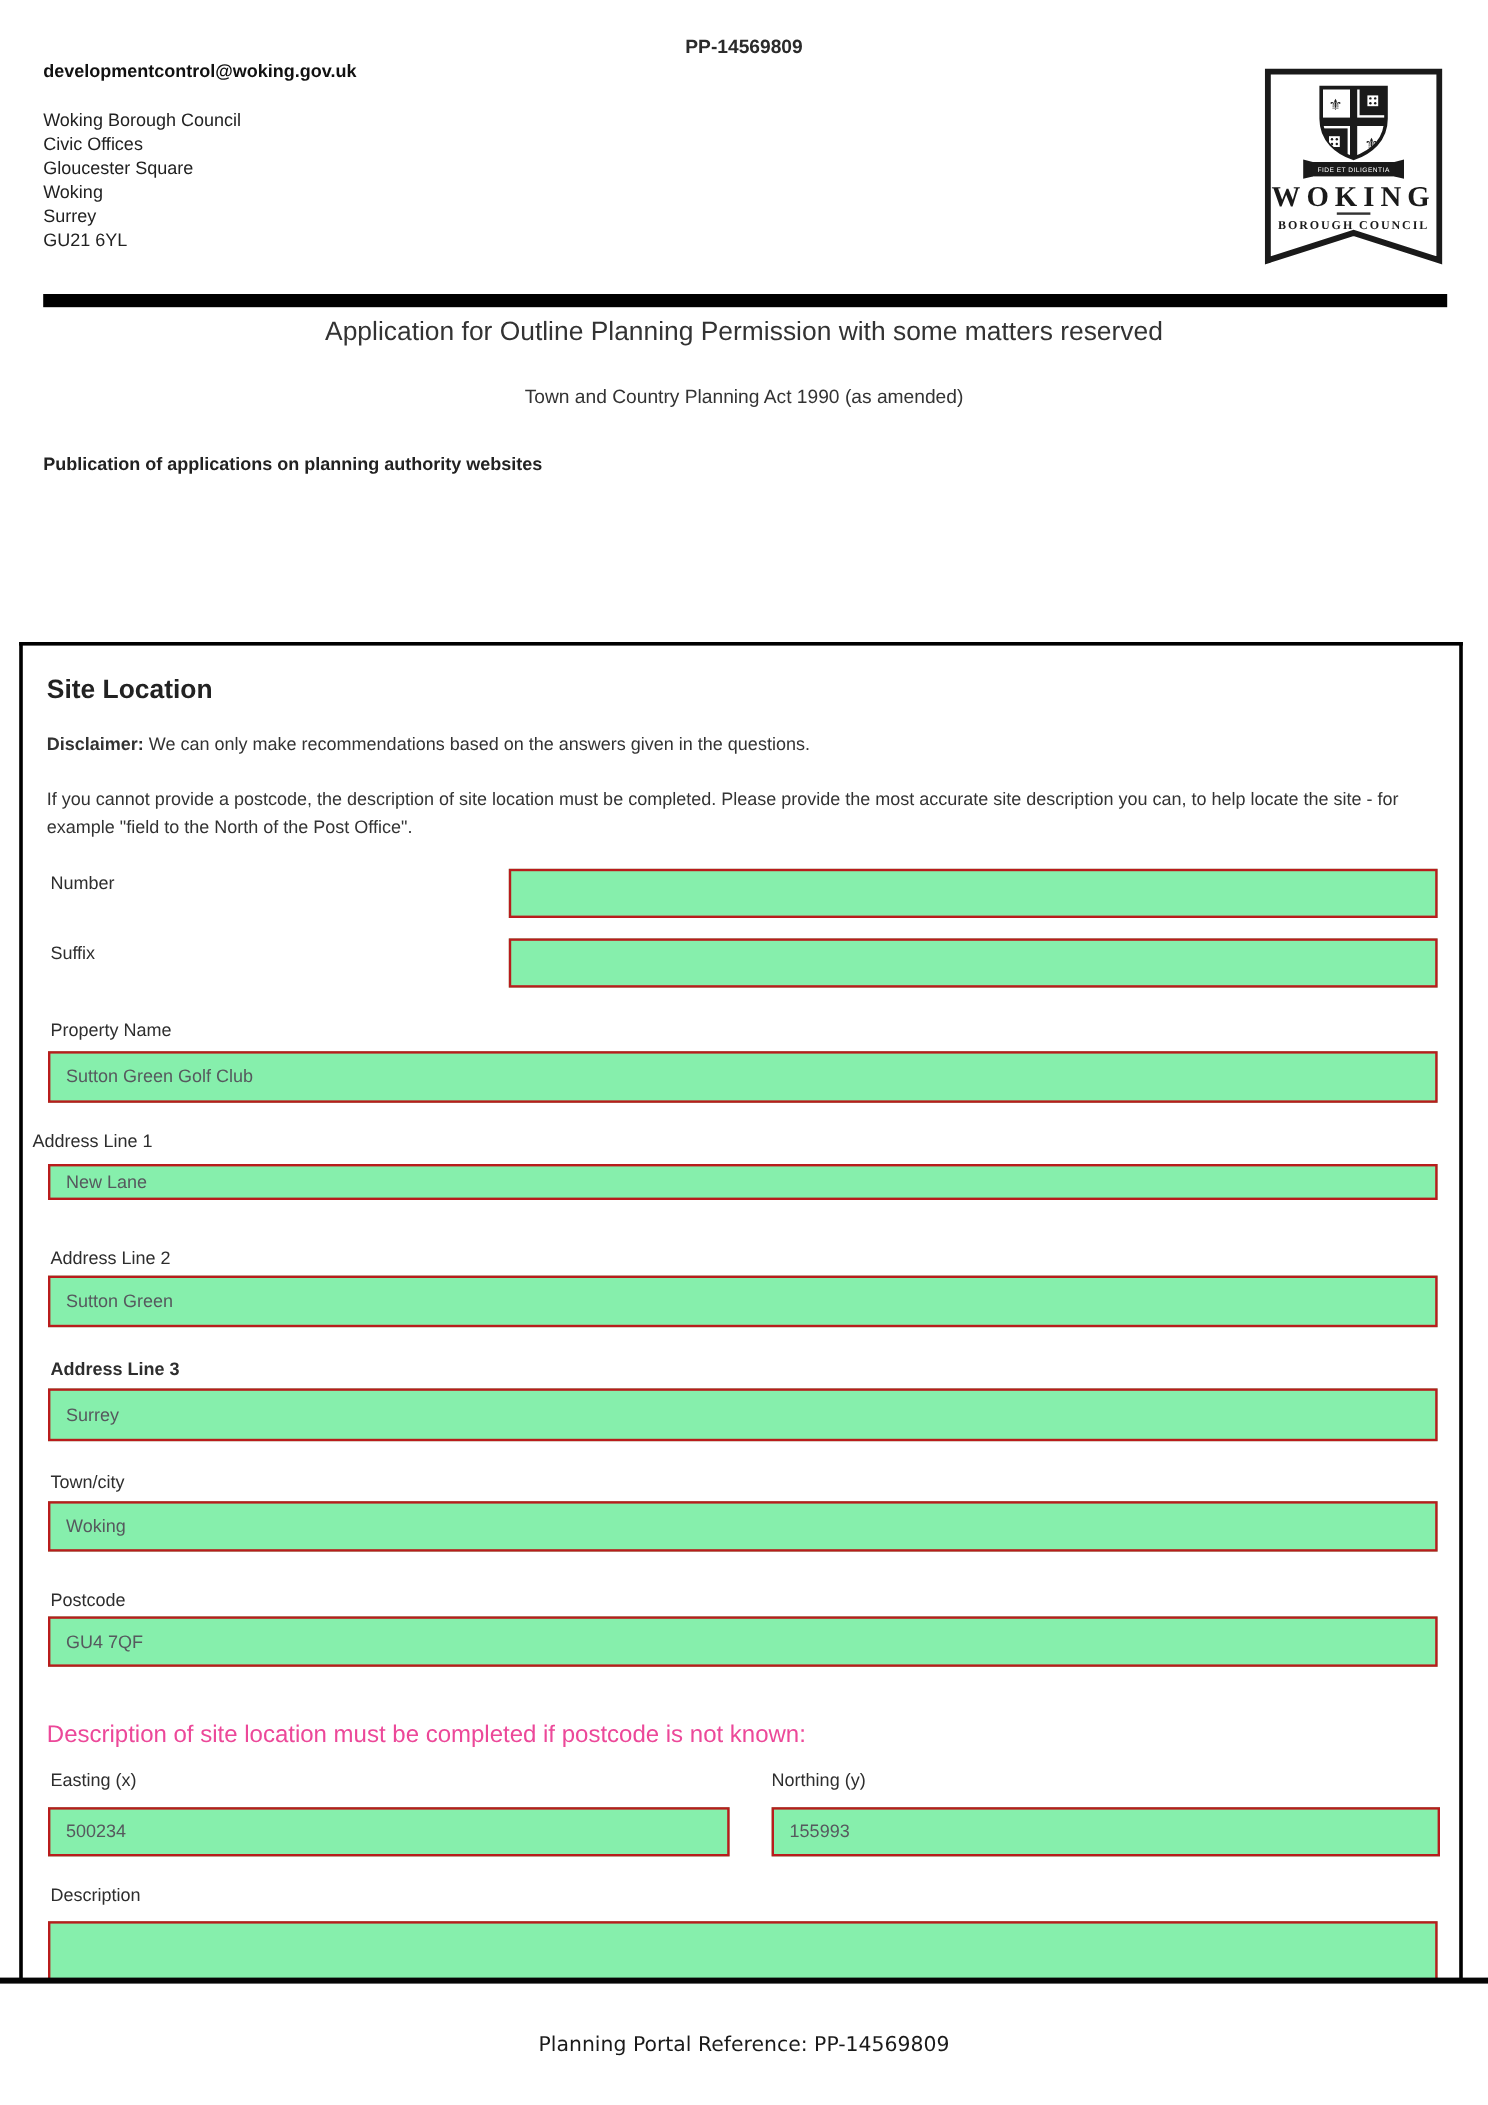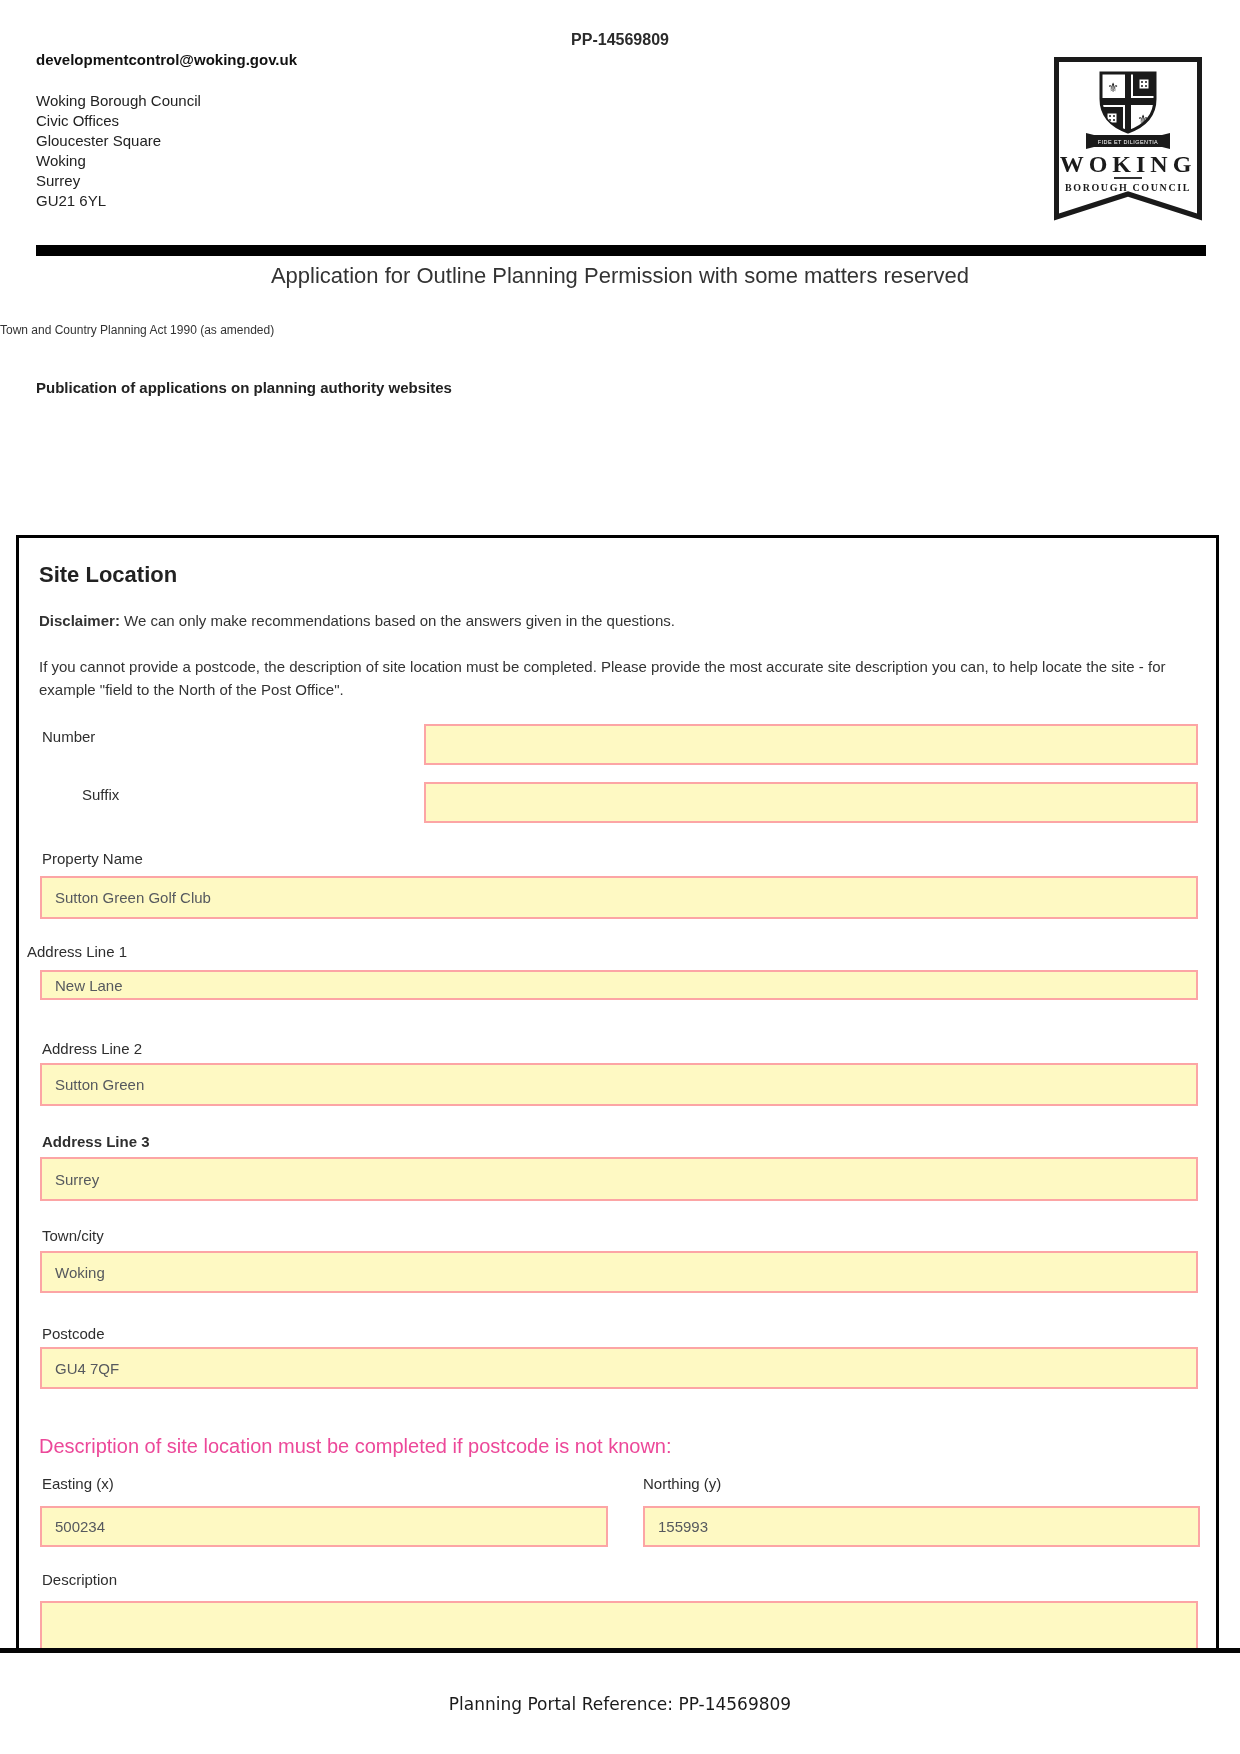--- a/index.html
+++ b/index.html
@@ -10,37 +10,37 @@
   }
   .abs { position:absolute; }
 
   
   .pp-ref { top:31px; left:0; width:100%; text-align:center; font-size:16px; font-weight:bold; color:#2b2b2b; }
   .email  { top:51px; left:36px; font-size:15px; font-weight:bold; color:#111; }
   .addr   { top:91px; left:36px; font-size:15px; line-height:20px; color:#222; }
   .bar    { top:245px; left:36px; width:1170px; height:11px; background:#000; }
 
   .title-main { top:263px; left:0; width:100%; text-align:center; font-size:22px; color:#333; }
-  .title-sub  { top:323px; left:0; width:100%; font-size:12px; color:#333; }
+  .title-sub  { top:323px; left:0; width:100%; text-align:center; font-size:16px; color:#333; }
 
   .pub-head { top:379px; left:36px; font-size:15px; font-weight:bold; color:#222; }
   .pub-body { top:413px; left:36px; width:1166px; font-size:15px; line-height:24px; color:#333; }
 
   
   .section-box {
     left:16px; top:535px; width:1203px; height:1115px;
     border:3px solid #000; border-bottom:none; background:#fff; overflow:hidden;
   }
   .sec-head   { top:24px; left:20px; font-size:22px; font-weight:bold; color:#222; }
   .disclaimer { top:74px; left:20px; font-size:15px; color:#333; }
   .instructions { top:117px; left:20px; width:1152px; font-size:15px; line-height:23px; color:#333; }
   .lbl { position:absolute; font-size:15px; color:#2e2e2e; white-space:nowrap; }
 
   .tb {
-    position:absolute; border:2px solid #fca5a5; background:#fef9c3;
+    position:absolute; border:2px solid #b91c1c; background:#86efac;
     font-family:"Liberation Sans", sans-serif; font-size:15px; color:#56595e;
     padding:0 12px 0 13px; border-radius:0; outline:none; display:block;
   }
   textarea.tb { padding-top:10px; resize:none; }
 
   .desc-head { top:897px; left:20px; font-size:20px; color:#ec4899; }
 
   .cut-line { left:0; top:1648px; width:1240px; height:5px; background:#050505; }
   .footer   { top:1694px; left:0; width:100%; text-align:center; font-size:17px; color:#1a1a1a;
               font-family:"DejaVu Sans", sans-serif; }
@@ -118,21 +118,21 @@
     <div class="abs disclaimer">
       <b>Disclaimer:</b>
       <span>We can only make recommendations based on the answers given in the questions.</span>
     </div>
 
     <div class="abs instructions">If you cannot provide a postcode, the description of site location must be completed. Please provide the most accurate site description you can, to help locate the site - for example "field to the North of the Post Office".</div>
 
     <div class="lbl" style="left:23px; top:190px;">Number</div>
     <input class="tb" style="left: 405px; top: 186px; width: 774px; height: 41px;" readonly="" value="">
 
-    <div class="lbl" style="left:23px; top:248px;margin-left:40px;">Suffix</div>
+    <div class="lbl" style="left:23px; top:248px;">Suffix</div>
     <input class="tb" style="left: 405px; top: 244px; width: 774px; height: 41px;" readonly="" value="">
 
     <div class="lbl" style="left:23px; top:312px;">Property Name</div>
     <input class="tb" style="left: 21px; top: 338px; width: 1158px; height: 43px;" readonly="" value="Sutton Green Golf Club">
 
     <div class="lbl" style="left:8px; top:405px;">Address Line 1</div>
     <input class="tb" style="left: 21px; top: 432px; width: 1158px; height: 30px;" readonly="" value="New Lane">
 
     <div class="lbl" style="left:23px; top:502px;">Address Line 2</div>
     <input class="tb" style="left: 21px; top: 525px; width: 1158px; height: 43px;" readonly="" value="Sutton Green">

